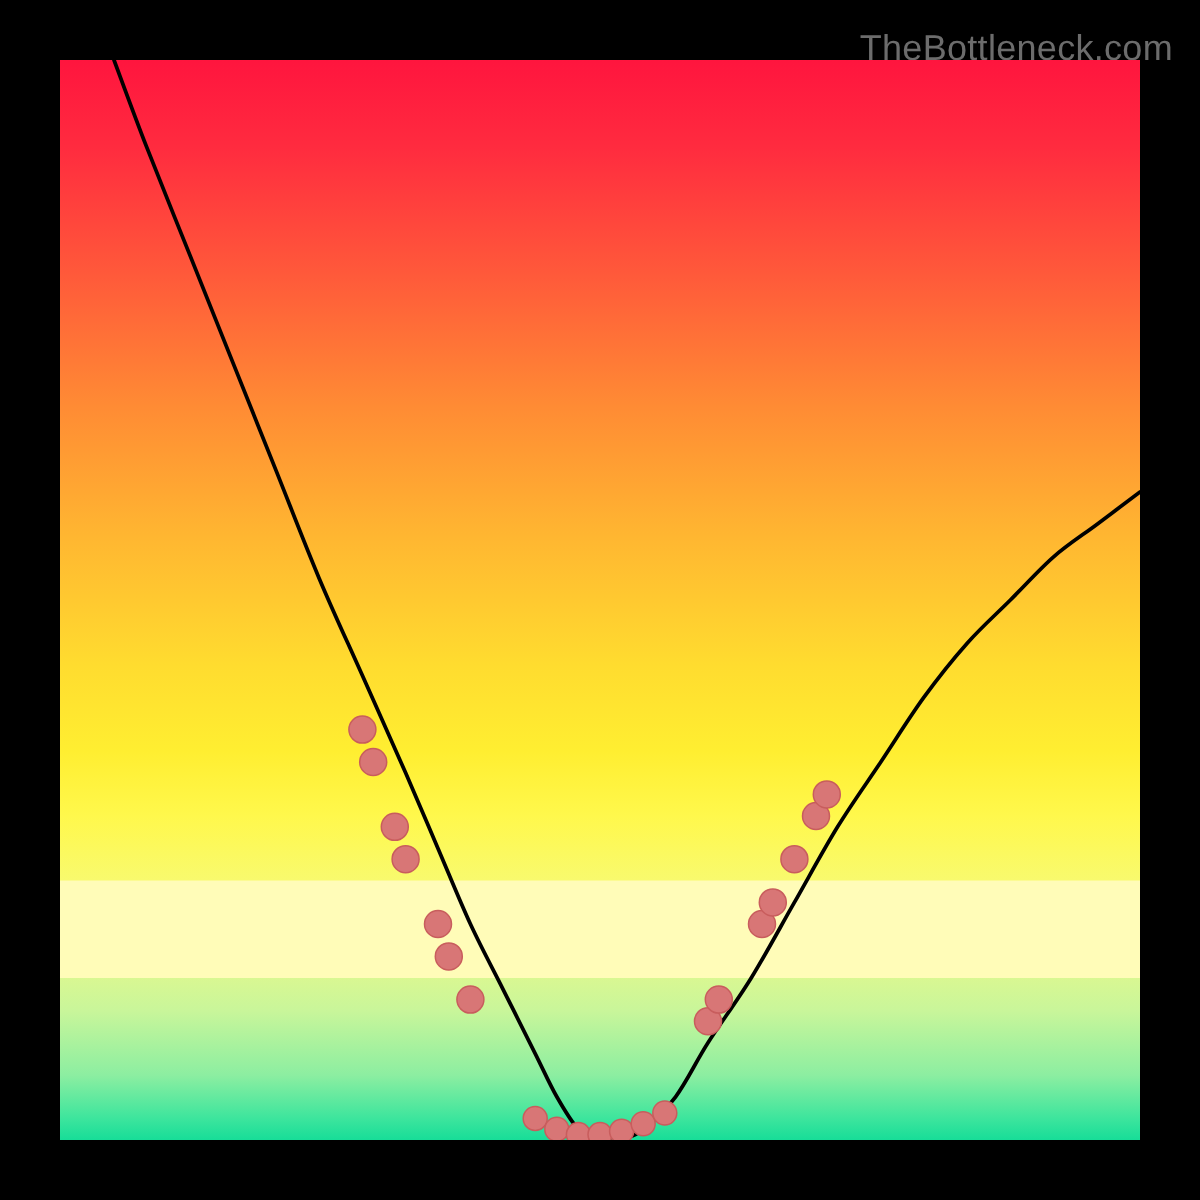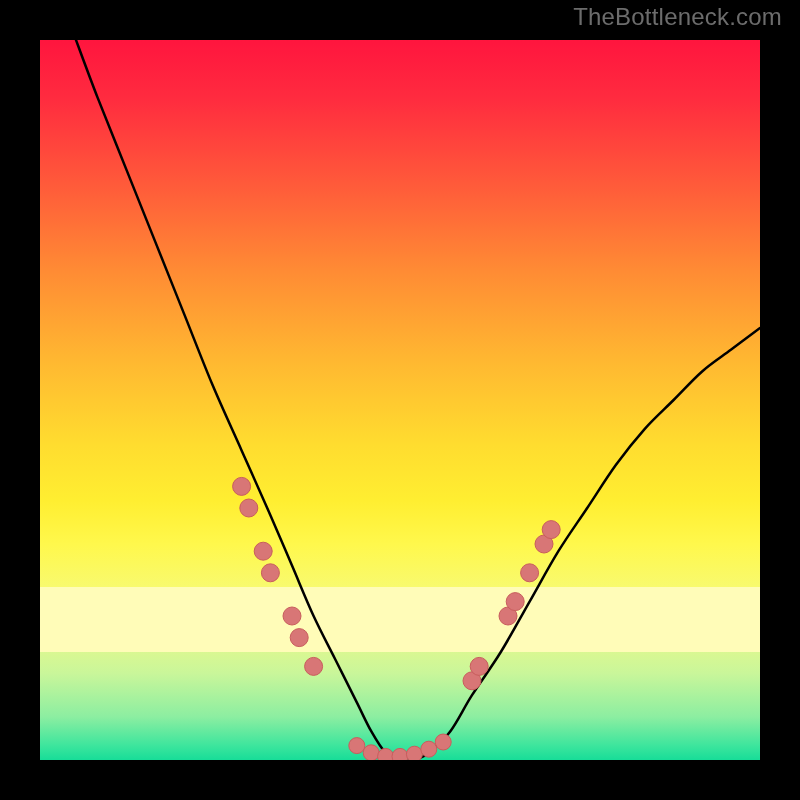--- a/index.html
+++ b/index.html
@@ -12,21 +12,21 @@
     font-family: Arial, Helvetica, sans-serif;
   }
   .frame {
     position: relative;
     width: 800px;
     height: 800px;
     background: #000;
   }
   .attribution {
     position: absolute;
-    top: 3px;
+    top: 19px;
     right: 18px;
     color: #6c6c6c;
     font-size: 24px;
     font-weight: 400;
     letter-spacing: 0.2px;
   }
   .plot-area {
     position: absolute;
     left: 40px;
     top: 40px;

